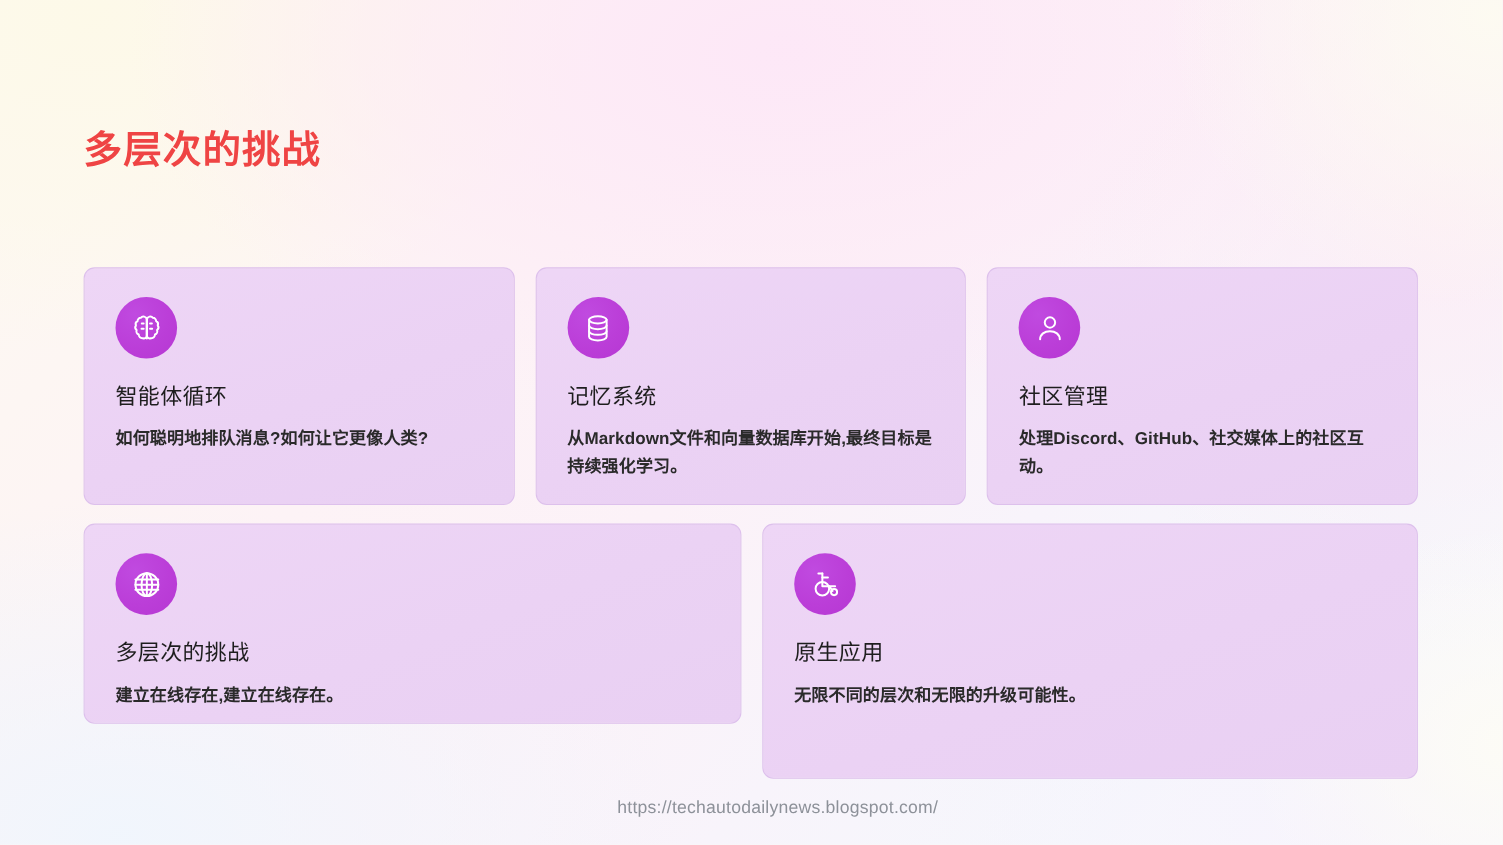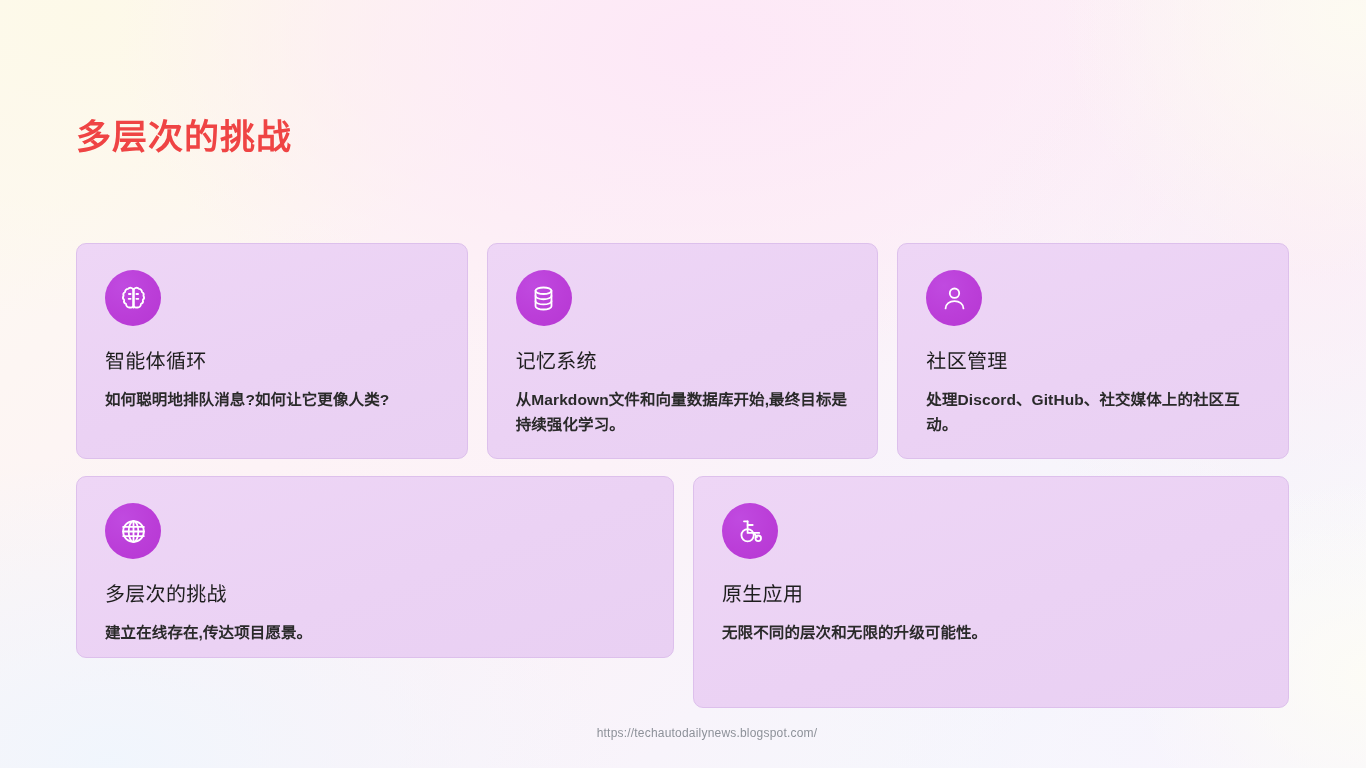--- a/index.html
+++ b/index.html
@@ -163,21 +163,21 @@
     max-width: 360px;
   }
   .row-2 .card-desc { max-width: 540px; }
 
   .footer-url {
     position: absolute;
     left: 0;
     right: 0;
     top: 726px;
     text-align: center;
-    font-size: 12px;
+    font-size: 16px;
     color: #8d9199;
     letter-spacing: 0.2px;
     margin-left: 48px;
   }
 </style>
 </head>
 <body>
 
 <div class="bg-layer bg-base"></div>
 <div class="bg-layer bg-warm-tl"></div>
@@ -241,21 +241,21 @@
         <div class="icon-badge">
           <svg viewBox="0 0 24 24" fill="none" stroke="#ffffff" stroke-width="1.5" stroke-linecap="round" stroke-linejoin="round">
             <circle cx="12" cy="12" r="8.6"></circle>
             <path d="M3.4 12h17.2"></path>
             <path d="M3.4 8.2h17.2M3.4 15.8h17.2"></path>
             <ellipse cx="12" cy="12" rx="4" ry="8.6"></ellipse>
             <path d="M12 3.4v17.2"></path>
           </svg>
         </div>
         <div class="card-title">多层次的挑战</div>
-        <div class="card-desc">建立在线存在,传达项目愿景。</div>
+        <div class="card-desc">建立在线存在,建立在线存在。</div>
       </div>
 
       <div class="card card-wide-b">
         <div class="icon-badge">
           <svg viewBox="0 0 24 24" fill="none" stroke="#ffffff" stroke-width="1.5" stroke-linecap="round" stroke-linejoin="round">
             <circle cx="9.6" cy="15.1" r="5.1"></circle>
             <circle cx="18.4" cy="17.6" r="2.3"></circle>
             <path d="M9.6 3.6v9.6h5.3l2.4 3.6"></path>
             <path d="M9.6 6.6h4.2"></path>
             <path d="M6.6 3.6h3"></path>

